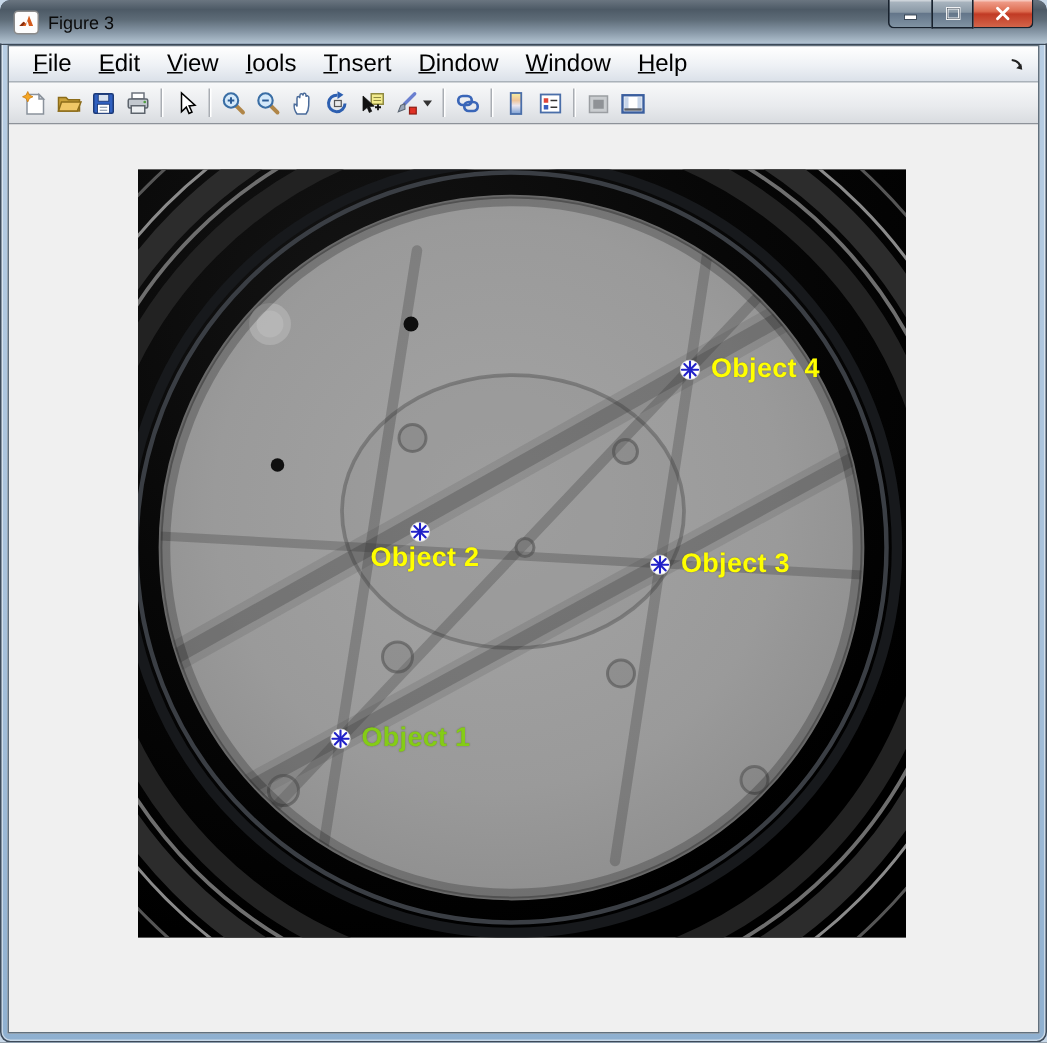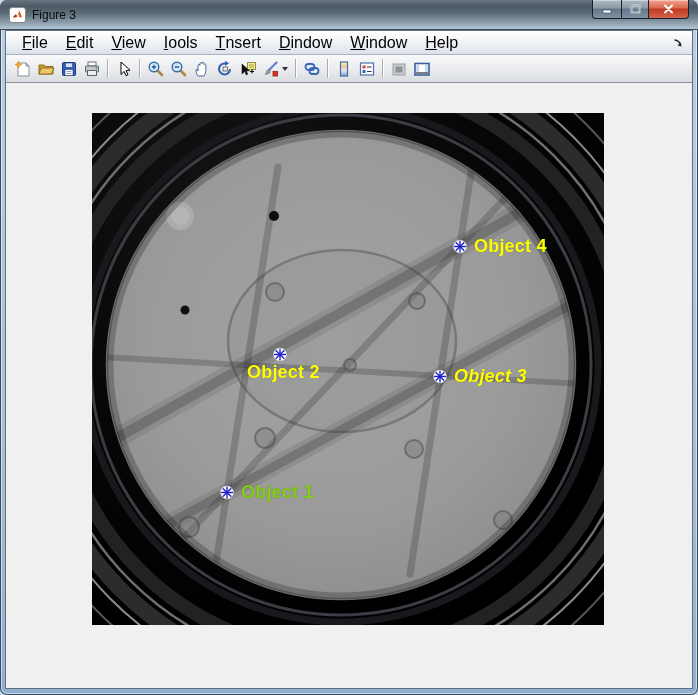--- a/index.html
+++ b/index.html
@@ -320,21 +320,21 @@
             <circle cx="7" cy="7" r="6.5" fill="#ffffff" stroke="#d0d0d0" stroke-width="0.5"></circle>
             <g stroke="#2121c8" stroke-width="1.4" stroke-linecap="round">
               <line x1="7" y1="1.6" x2="7" y2="12.4"></line>
               <line x1="1.6" y1="7" x2="12.4" y2="7"></line>
               <line x1="3.2" y1="3.2" x2="10.8" y2="10.8"></line>
               <line x1="10.8" y1="3.2" x2="3.2" y2="10.8"></line>
             </g>
           </svg>
           <span class="obj-label" style="color: rgb(255, 255, 0);">Object 2</span>
         </div>
-        <div class="obj" style="left: 348px; top: 263px; font-style: italic;">
+        <div class="obj" style="left: 348px; top: 263px;">
           <svg width="14" height="14" viewBox="0 0 14 14">
             <circle cx="7" cy="7" r="6.5" fill="#ffffff" stroke="#d0d0d0" stroke-width="0.5"></circle>
             <g stroke="#2121c8" stroke-width="1.4" stroke-linecap="round">
               <line x1="7" y1="1.6" x2="7" y2="12.4"></line>
               <line x1="1.6" y1="7" x2="12.4" y2="7"></line>
               <line x1="3.2" y1="3.2" x2="10.8" y2="10.8"></line>
               <line x1="10.8" y1="3.2" x2="3.2" y2="10.8"></line>
             </g>
           </svg>
           <span class="obj-label" style="color: rgb(255, 255, 0);">Object 3</span>

